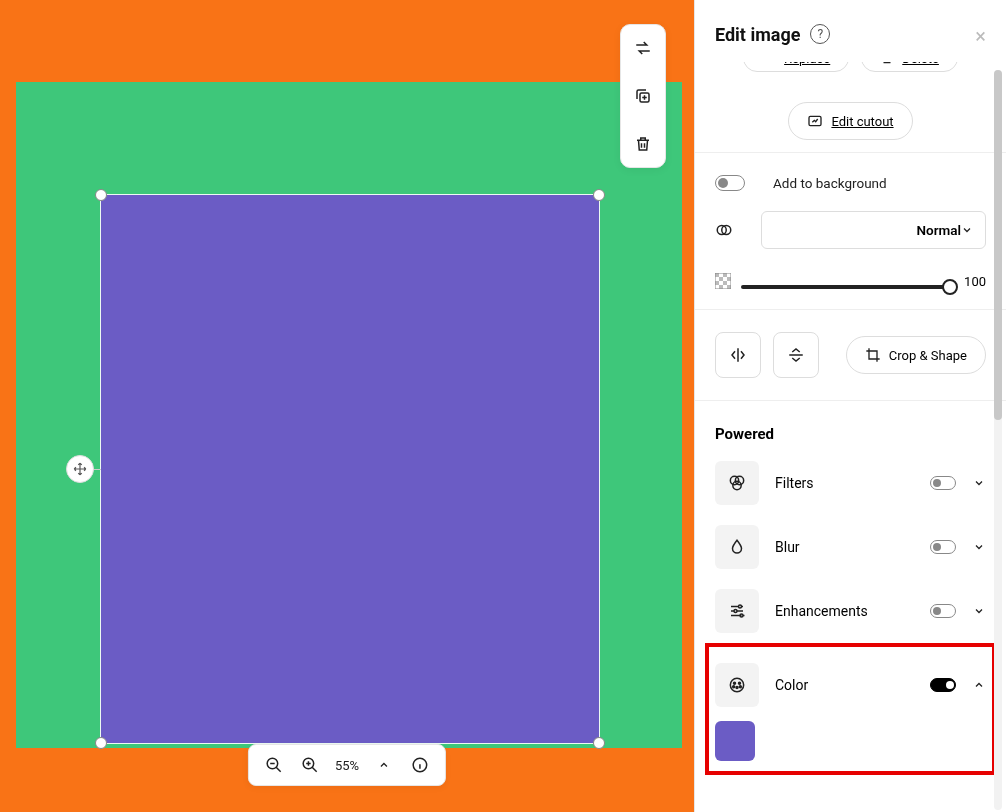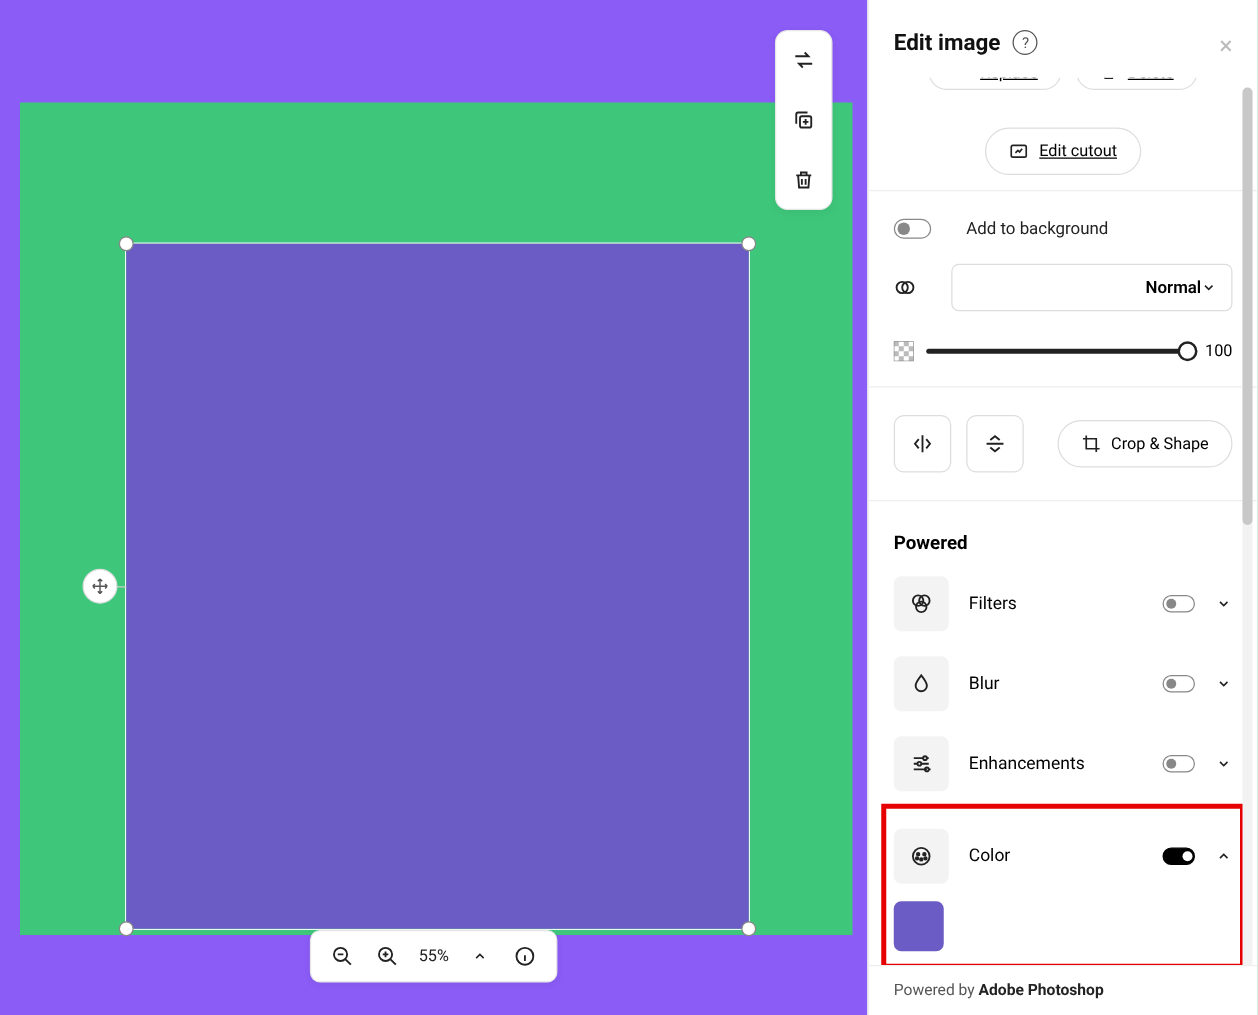--- a/index.html
+++ b/index.html
@@ -8,21 +8,21 @@
   background: #fff;
   width: 1006px;
   height: 812px;
   overflow: hidden;
   position: relative;
 }
 .canvas-area {
   position: absolute;
   left: 0; top: 0;
   width: 694px; height: 812px;
-  background: #8b5cf6;
+  background: #f97316;
 }
 .artboard {
   position: absolute;
   left: 16px; top: 82px;
   width: 666px; height: 666px;
   background: #3ec77a;
 }
 .image-frame {
   position: absolute;
   left: 100px; top: 194px;
@@ -172,21 +172,21 @@
 .blend-select {
   flex: 1;
   border: 1px solid #ddd;
   border-radius: 6px;
   padding: 10px 12px;
   display: flex; align-items: center; justify-content: flex-end;
   font-size: 13.5px; font-weight: 600;
   cursor: pointer;
 }
 .opacity-row {
-  display: flex; align-items: center; gap: 10px;
+  display: flex; align-items: flex-end; gap: 10px;
   padding: 14px 0 8px 0;
 }
 .slider-track {
   flex: 1; height: 4px; background: #222; border-radius: 2px; position: relative;
 }
 .slider-knob {
   position: absolute; right: 0; top: 50%;
   transform: translate(50%, -50%);
   width: 16px; height: 16px; border: 2px solid #222; background: #fff; border-radius: 50%;
 }
@@ -475,16 +475,13 @@
             </svg>
         </div>
       </div>
       <div class="color-swatch"></div>
     </div>
 
     <div class="scrollbar-track"></div>
     <div class="scrollbar-thumb"></div>
   </div>
 
-  <div class="footer">
-    <span>Powered by </span><b>Adobe Photoshop</b>
-  </div>
 </div>
 
 </body></html>

